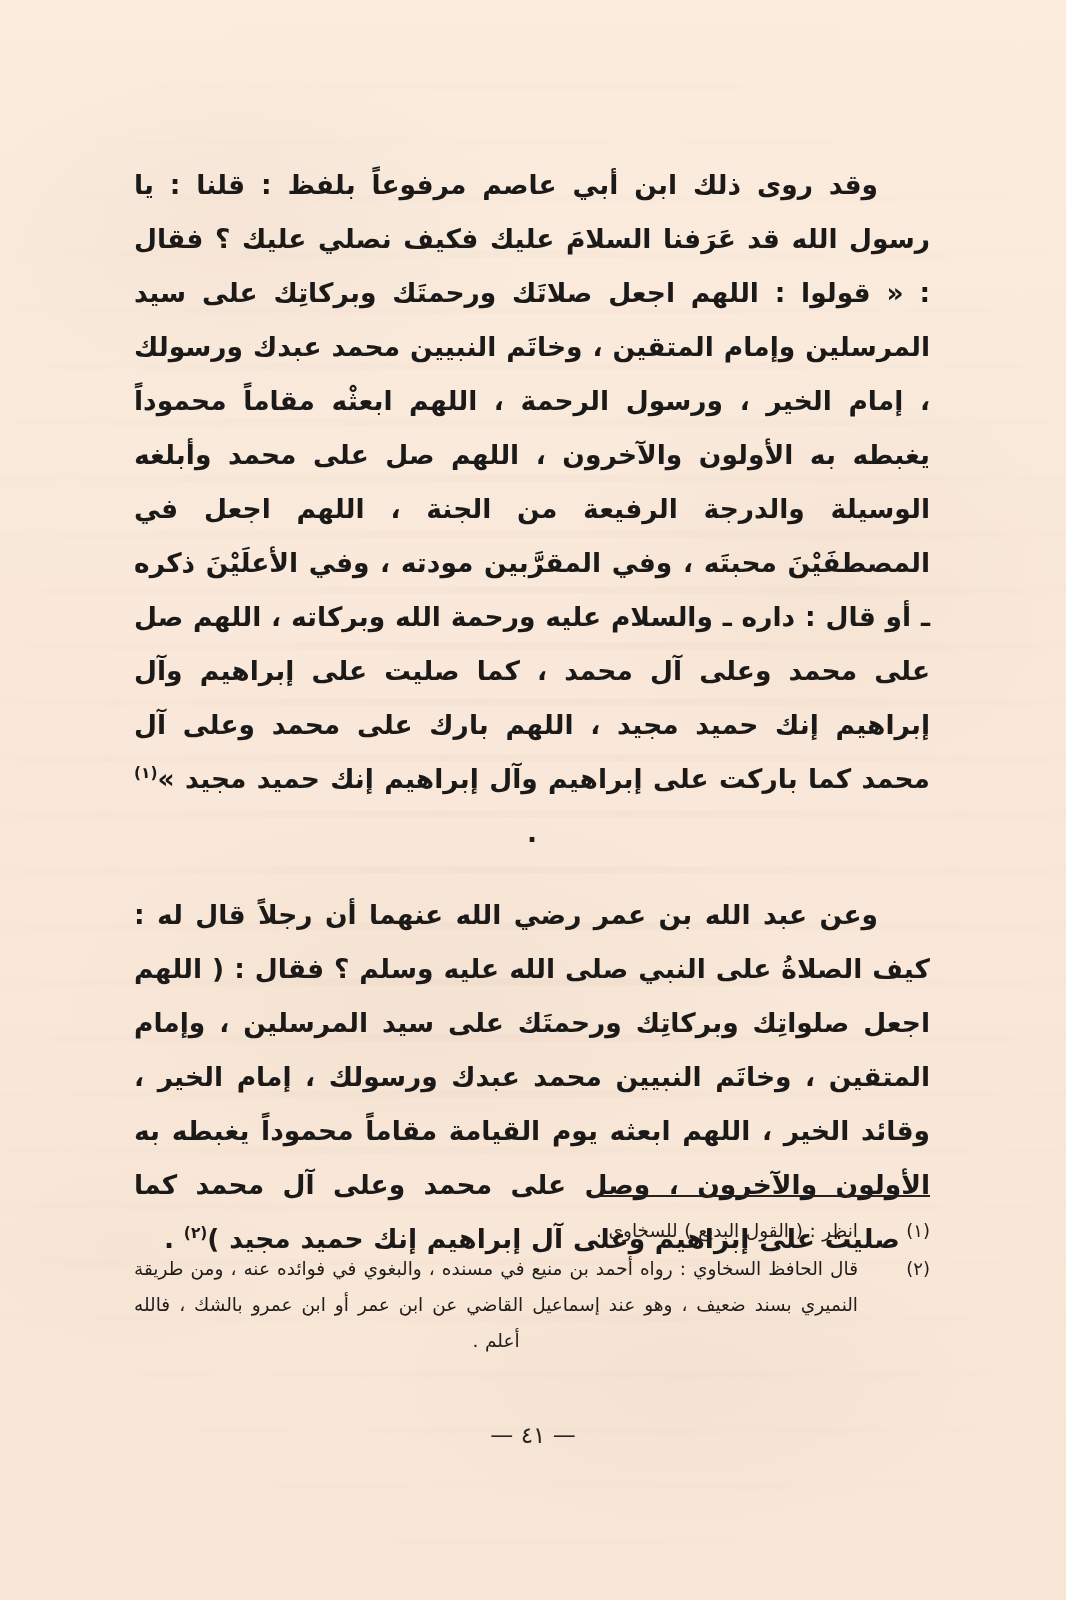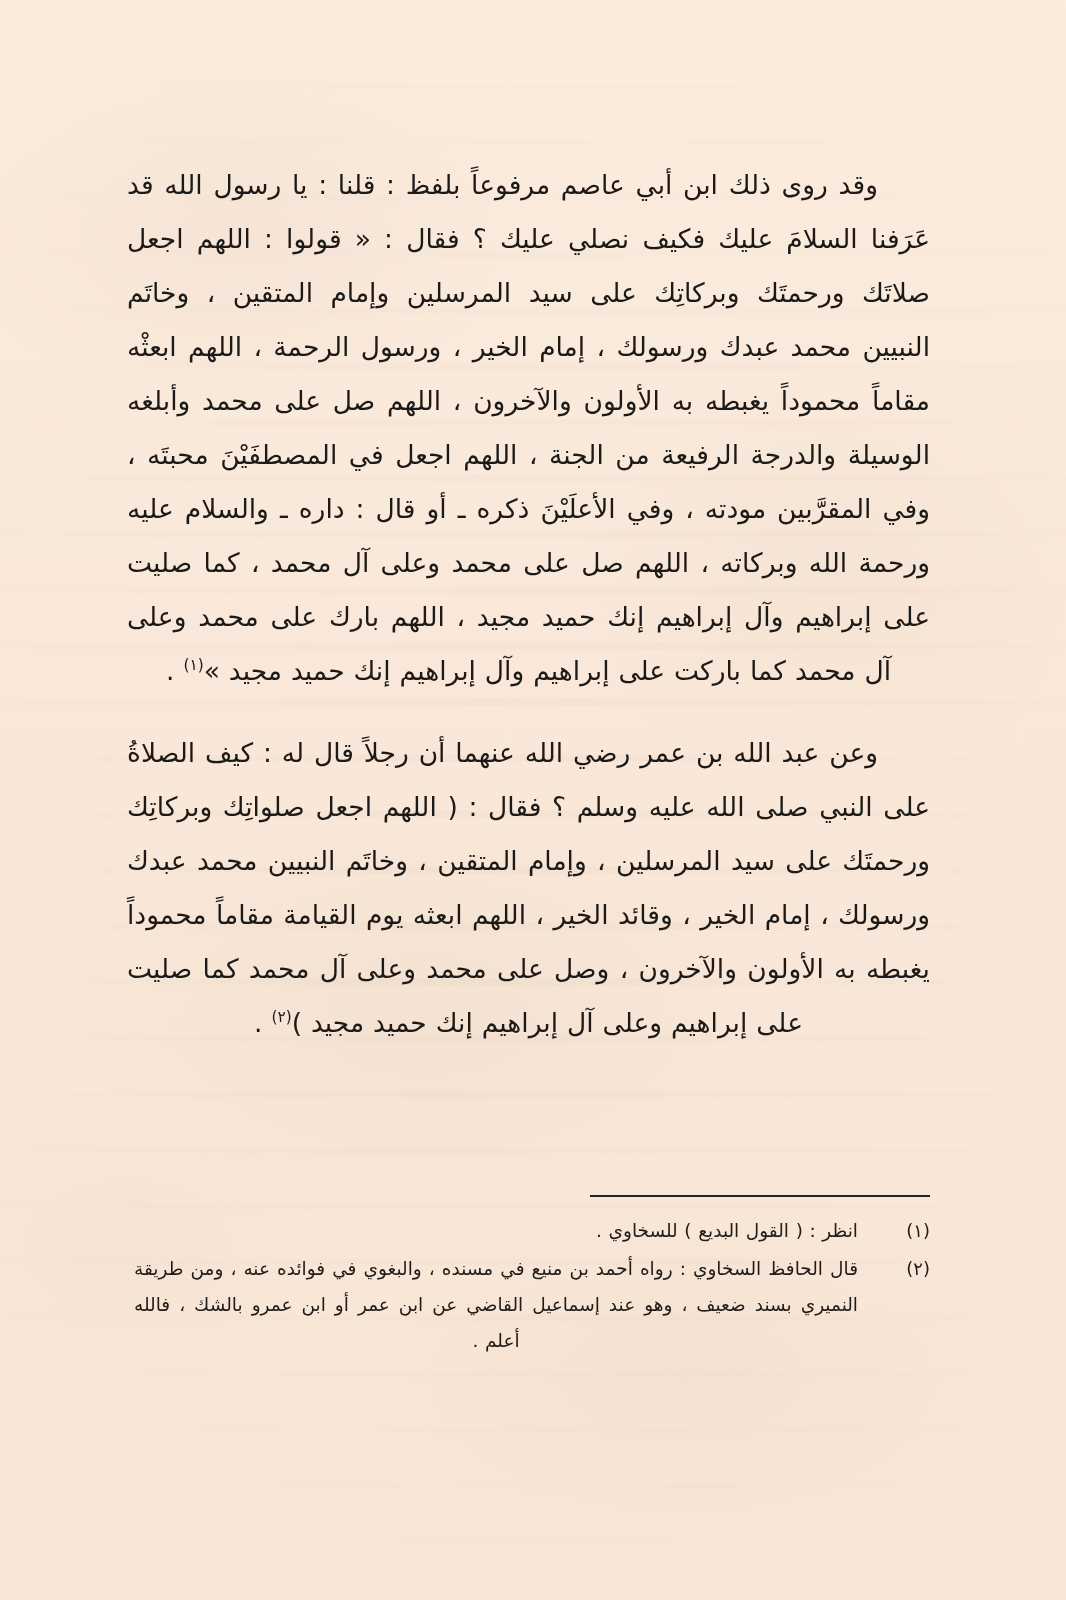--- a/index.html
+++ b/index.html
@@ -53,22 +53,23 @@
   .page {
     position: absolute;
     inset: 0;
     z-index: 2;
     padding: 0;
   }
 
   .text-block {
     position: absolute;
     right: 136px;
-    left: 127px;
+    left: 134px;
     top: 158px;
+    font-weight: bold;
   }
 
   p.body-par {
     margin: 0 0 28px 0;
     font-family: "DejaVu Sans", "Liberation Sans", sans-serif;
     font-size: 26.5px;
     line-height: 54px;
     color: #1c1a18;
     text-align: justify;
     text-align-last: right;
@@ -171,14 +172,15 @@
       <div class="fn-num">(١)</div>
       <div class="fn-text single">انظر : ( القول البديع ) للسخاوي .</div>
     </div>
 
     <div class="fn-item">
       <div class="fn-num">(٢)</div>
       <div class="fn-text">قال الحافظ السخاوي : رواه أحمد بن منيع في مسنده ، والبغوي في فوائده عنه ، ومن طريقة النميري بسند ضعيف ، وهو عند إسماعيل القاضي عن ابن عمر أو ابن عمرو بالشك ، فالله أعلم .</div>
     </div>
   </div>
 
+  <div class="page-number">— ٤١ —</div>
 
 </div>
 
 </body></html>

